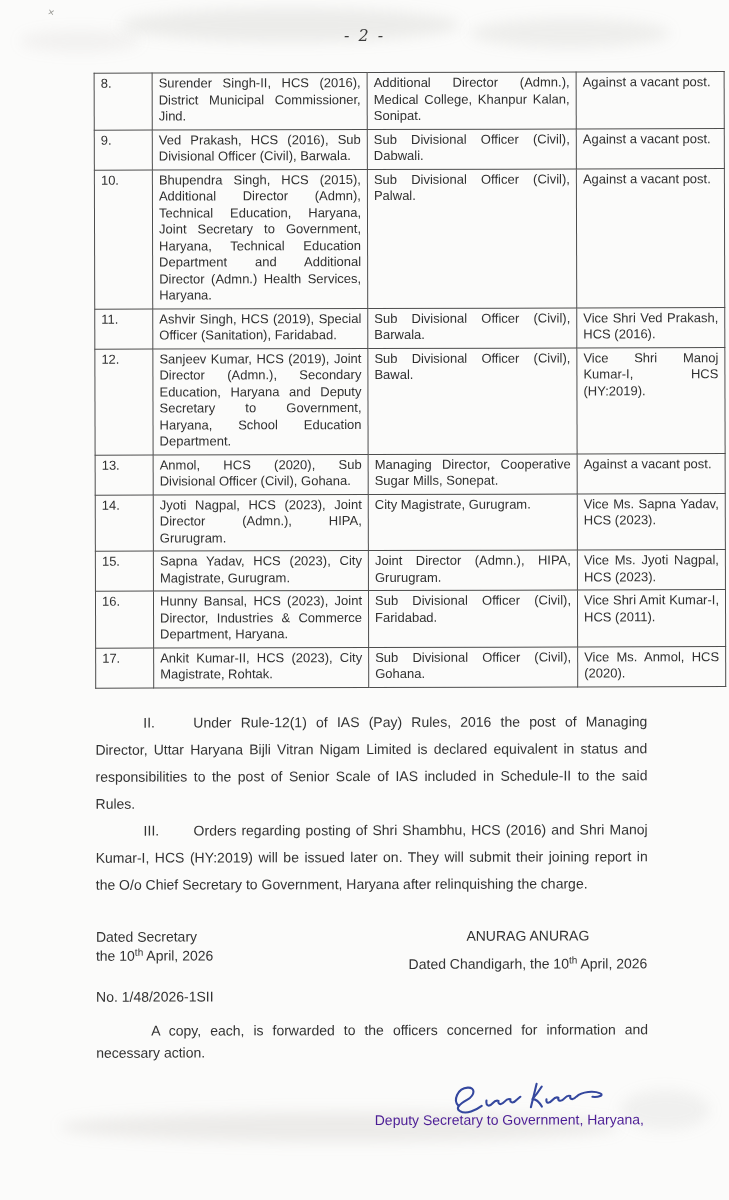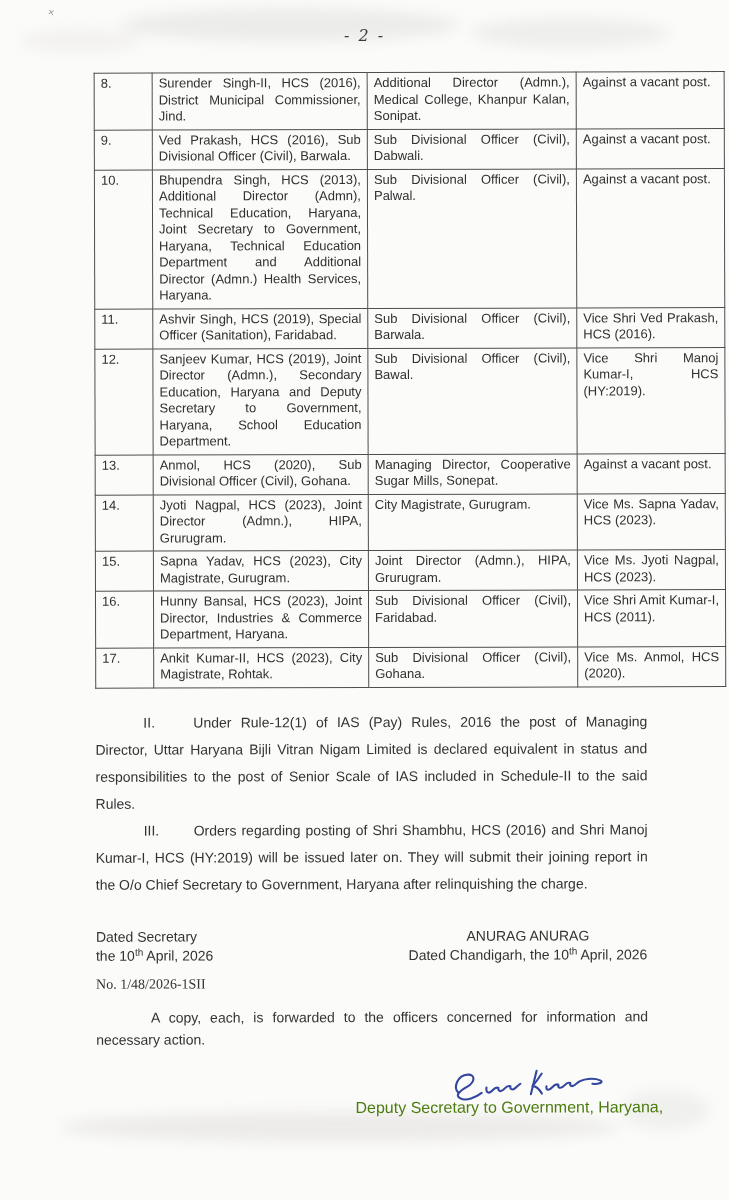--- a/index.html
+++ b/index.html
@@ -45,34 +45,34 @@
   td.col-from{width:202px;}
   td.col-to{width:196px;}
   td.col-remarks{width:135px;border-radius:16px;}
 
   .paras{margin-top:21px;margin-right:26px;font-size:14px;line-height:27px;color:#333;}
   .para{text-align:justify;margin:0;}
   .para .numeral{display:inline-block;width:50px;margin-left:48px;}
 
   .dateline{display:flex;margin-top:29px;font-size:14px;color:#333;}
   .dateline-left{width:250px;line-height:19px;}
-  .ref-no{margin-top:9px;font-family:Liberation Serif, serif;}
+  .ref-no{margin-top:22px;}
   .dateline-right{width:292px;margin-left:auto;text-align:center;line-height:19px;}
-  .dated-line{}
+  .dated-line{margin-top:9px;}
   sup{font-size:10px;vertical-align:5px;line-height:0;}
 
   .forwarding{
     margin-top:13px;margin-right:26px;
     font-size:14px;line-height:22px;text-align:justify;
     text-indent:55px;color:#333;
   }
 
   .endorsement{width:330px;margin-left:auto;margin-right:0;text-align:center;margin-top:2px;}
   .signature{height:40px;margin-bottom:-6px;text-align:center;padding-left:30px;}
-  .endorse-line{font-size:16px;line-height:19px;color:#4d7c0f;}
+  .endorse-line{font-size:14px;line-height:19px;color:#4c1d95;}
   .flourish{display:inline-block;vertical-align:-10px;margin-left:1px;}
 </style>
 </head>
 <body>
 
 <div class="page">
   <div class="artifact a1"></div>
   <div class="artifact a2"></div>
   <div class="artifact a3"></div>
   <div class="artifact a4"></div>
@@ -92,21 +92,21 @@
             <td class="col-remarks">Against a vacant post.</td>
           </tr>
           <tr>
             <td class="col-sr">9.</td>
             <td class="col-from">Ved Prakash, HCS (2016), Sub Divisional Officer (Civil), Barwala.</td>
             <td class="col-to">Sub Divisional Officer (Civil), Dabwali.</td>
             <td class="col-remarks">Against a vacant post.</td>
           </tr>
           <tr>
             <td class="col-sr">10.</td>
-            <td class="col-from">Bhupendra Singh, HCS (2013), Additional Director (Admn), Technical Education, Haryana, Joint Secretary to Government, Haryana, Technical Education Department and Additional Director (Admn.) Health Services, Haryana.</td>
+            <td class="col-from">Bhupendra Singh, HCS (2015), Additional Director (Admn), Technical Education, Haryana, Joint Secretary to Government, Haryana, Technical Education Department and Additional Director (Admn.) Health Services, Haryana.</td>
             <td class="col-to">Sub Divisional Officer (Civil), Palwal.</td>
             <td class="col-remarks">Against a vacant post.</td>
           </tr>
           <tr>
             <td class="col-sr">11.</td>
             <td class="col-from">Ashvir Singh, HCS (2019), Special Officer (Sanitation), Faridabad.</td>
             <td class="col-to">Sub Divisional Officer (Civil), Barwala.</td>
             <td class="col-remarks">Vice Shri Ved Prakash, HCS (2016).</td>
           </tr>
           <tr>

